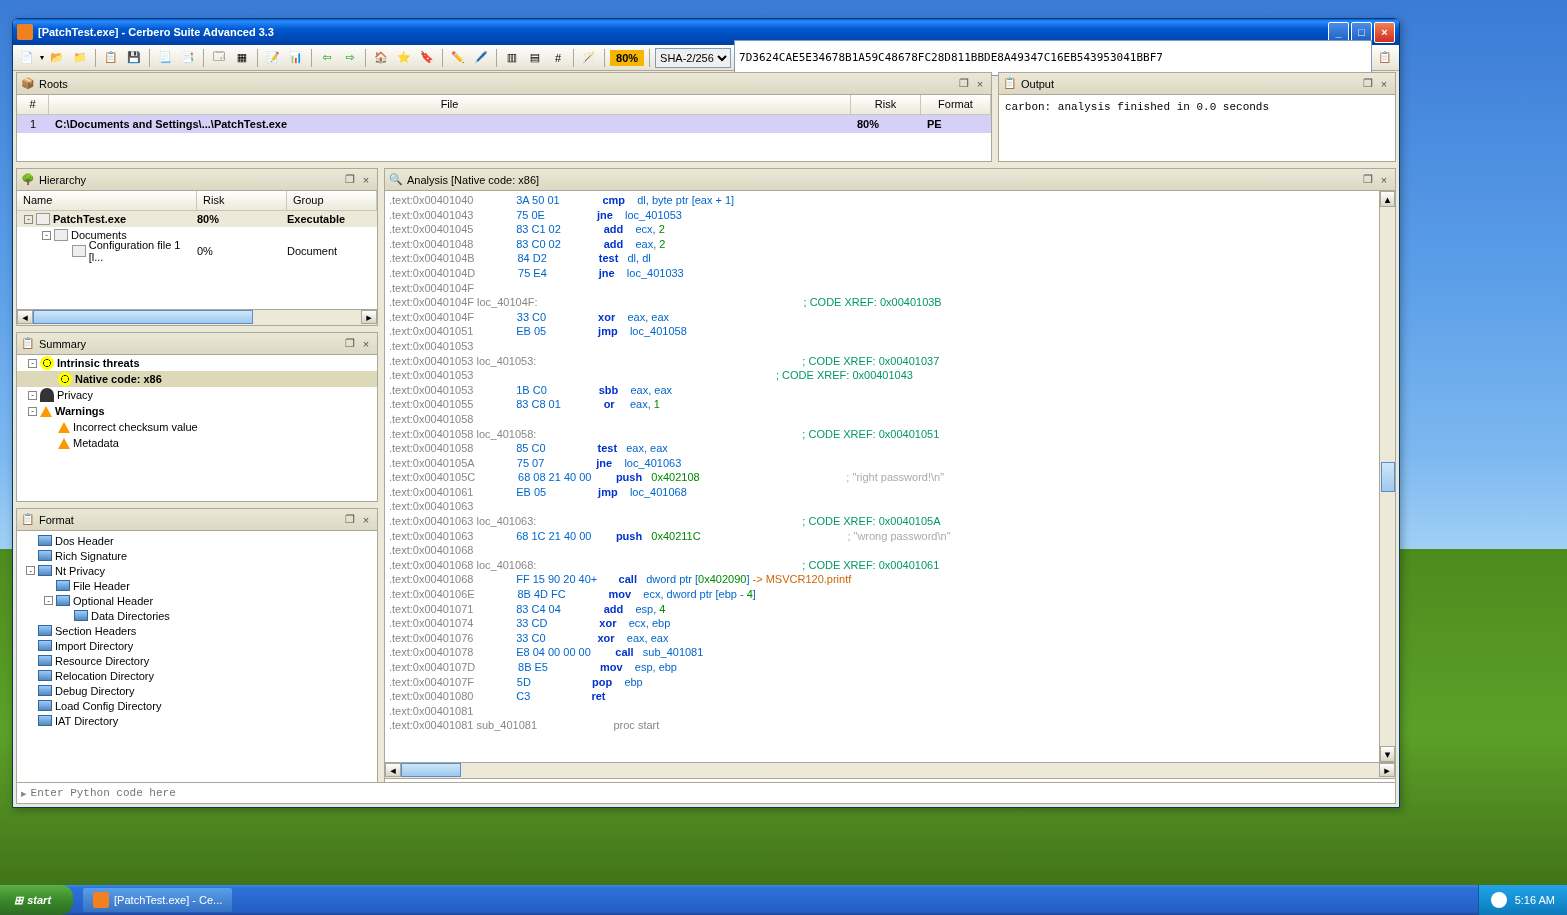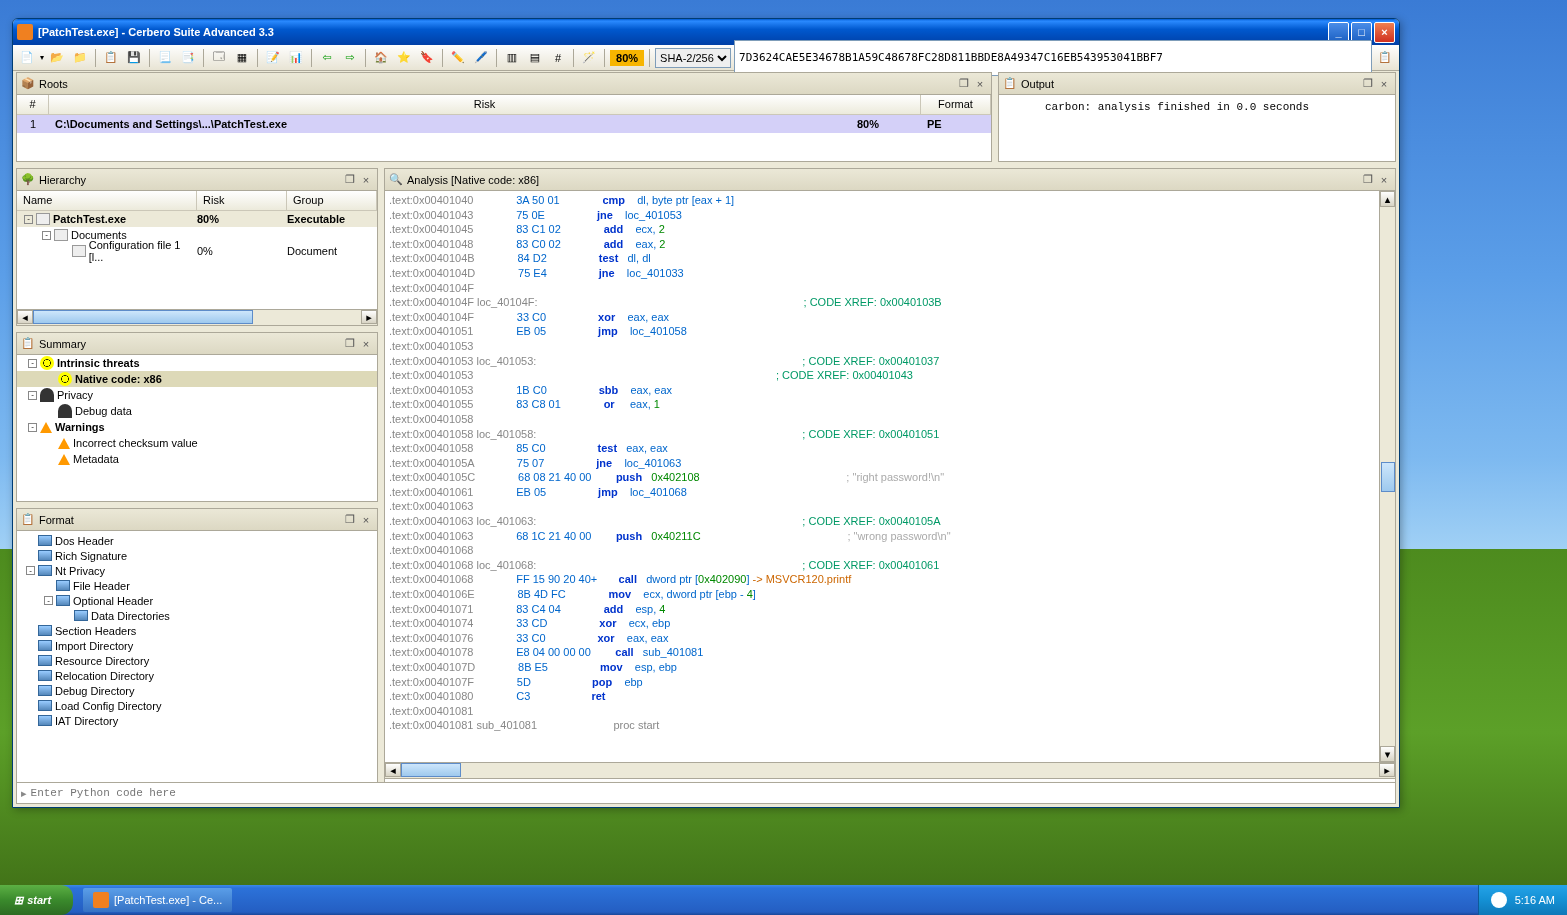--- a/index.html
+++ b/index.html
@@ -21,21 +21,21 @@
 .row1 { height:90px; display:flex; gap:6px; margin-bottom:6px; }
 .row2 { flex:1; display:flex; gap:6px; min-height:0; }
 .panel { background:#fff; border:1px solid #aca899; display:flex; flex-direction:column; }
 .phead { height:22px; background:linear-gradient(180deg,#ebe8d7,#dcd8c3); border-bottom:1px solid #aca899; display:flex; align-items:center; padding:0 4px; font-weight:normal; }
 .phead .picon { width:14px; height:14px; margin-right:4px; }
 .phead .title { flex:1; }
 .phead .pctrl { width:14px; height:14px; display:flex; align-items:center; justify-content:center; cursor:pointer; margin-left:2px; color:#555; }
 .pbody { flex:1; overflow:auto; background:#fff; }
 .roots { flex:1; }
 .output { width:398px; }
-.output .pbody { padding:6px; font-family:'Courier New',monospace;margin-left:40px; }
+.output .pbody { padding:6px; font-family:'Courier New',monospace; }
 .leftcol { width:362px; display:flex; flex-direction:column; gap:6px; }
 .analysis { flex:1; }
 .thead { background:linear-gradient(180deg,#fff,#eceadb); border-bottom:1px solid #cbc7b8; display:flex; height:20px; }
 .thead > div { padding:3px 6px; border-right:1px solid #cbc7b8; text-align:center; }
 .trow { display:flex; height:18px; align-items:center; }
 .trow.sel { background:#d4d0f8; }
 .trow > div { padding:1px 6px; }
 .hier .thead > div:nth-child(1){width:180px;text-align:left;} .hier .thead > div:nth-child(2){width:90px;text-align:left;} .hier .thead > div:nth-child(3){flex:1;text-align:left;}
 .hrow { display:flex; align-items:center; height:16px; }
 .hrow.sel { background:#ece9d8; }
@@ -136,20 +136,21 @@
       <div class="panel roots">
         <div class="phead">
             <span class="picon">📦</span>
             <span class="title">Roots</span>
             <span class="pctrl">❐</span>
             <span class="pctrl">×</span>
           </div>
         <div class="pbody">
           <div class="thead">
             <div>#</div>
+              <div>File</div>
               <div>Risk</div>
               <div>Format</div>
           </div>
           <div class="trow sel">
             <div>1</div>
               <div>C:\Documents and Settings\...\PatchTest.exe</div>
               <div>80%</div>
               <div>PE</div>
           </div>
         </div>
@@ -236,26 +237,20 @@
                 <span class="sum-icon bio"></span>
                 <span style="font-weight:bold">Native code: x86</span>
               </div>
               <div class="sumrow">
                 <span style="width:4px;display:inline-block"></span>
                 <span class="exp">-</span>
                 <span class="sum-icon per"></span>
                 <span style="font-weight:normal">Privacy</span>
               </div>
               <div class="sumrow">
-                <span style="width:22px;display:inline-block"></span>
-                <span style="width:15px;display:inline-block"></span>
-                <span class="sum-icon per"></span>
-                <span style="">Debug data</span>
-              </div>
-              <div class="sumrow">
                 <span style="width:4px;display:inline-block"></span>
                 <span class="exp">-</span>
                 <span class="sum-icon war"></span>
                 <span style="font-weight:bold">Warnings</span>
               </div>
               <div class="sumrow">
                 <span style="width:22px;display:inline-block"></span>
                 <span style="width:15px;display:inline-block"></span>
                 <span class="sum-icon war"></span>
                 <span style="">Incorrect checksum value</span>

